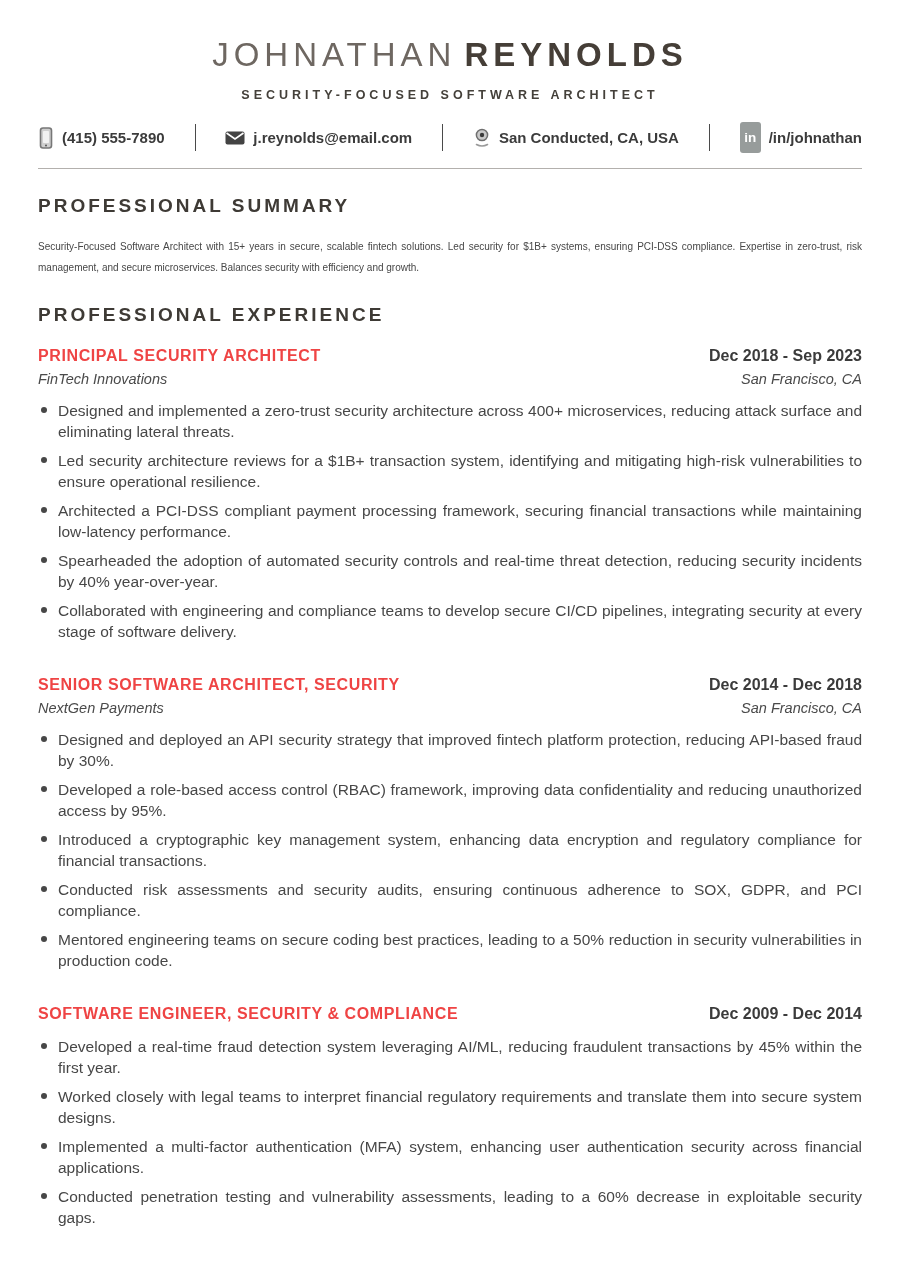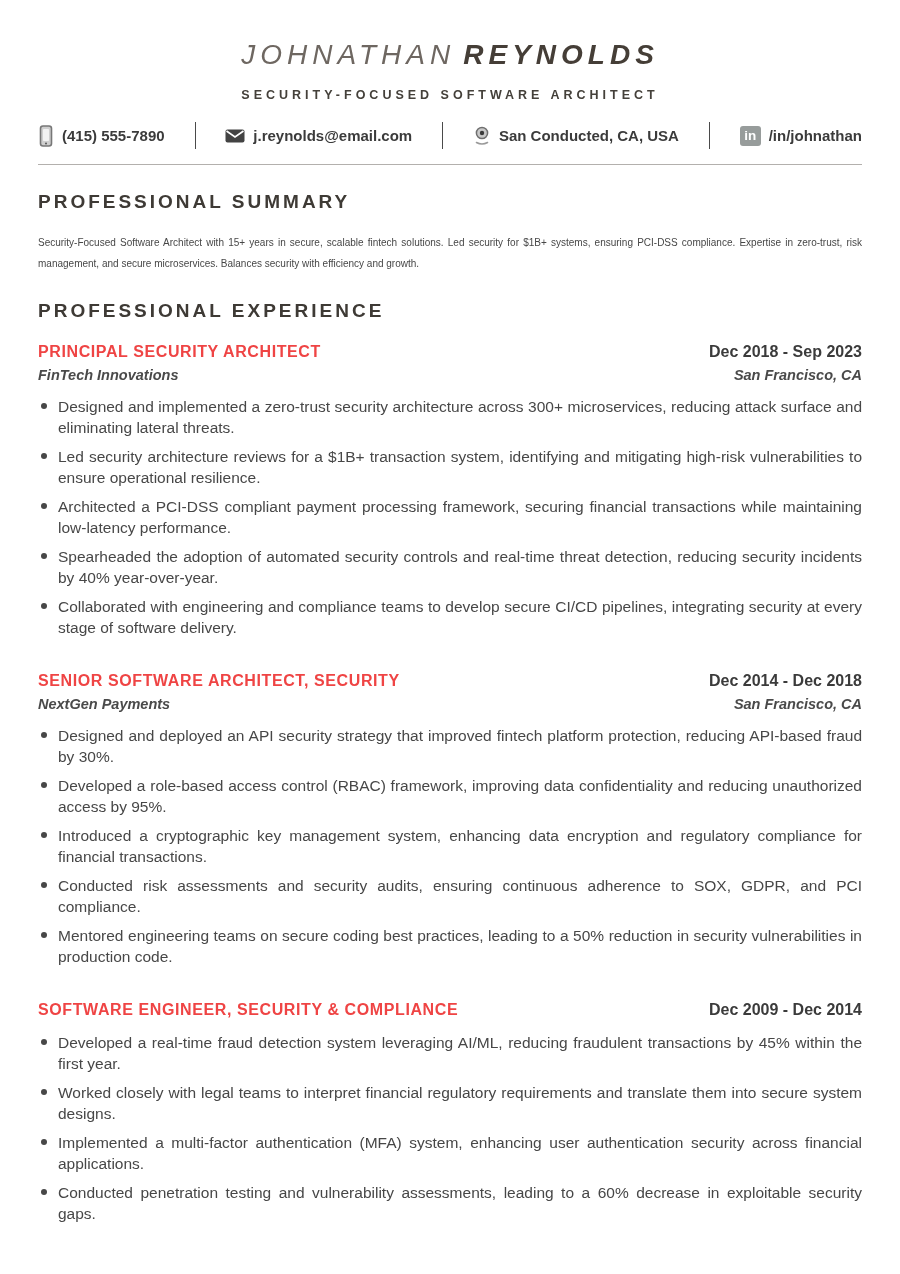--- a/index.html
+++ b/index.html
@@ -6,36 +6,36 @@
   html, body { background: #ffffff; }
   body {
     width: 900px; height: 1274px; overflow: hidden;
     font-family: "Liberation Sans", sans-serif;
     color: #454545;
   }
   .page { padding: 34px 38px 0 38px; }
 
   
   .header { text-align: center; }
-  .name { font-size: 28px; letter-spacing: 5px; line-height: 42px; white-space: nowrap; font-style: italic; }
+  .name { font-size: 33px; letter-spacing: 5px; line-height: 42px; white-space: nowrap; }
   .name-first { color: #6e6761; font-weight: 400; margin-right: 8px; }
   .name-last  { color: #453e37; font-weight: 700; }
   .subtitle {
     margin-top: 12px; font-size: 12.5px; font-weight: 700;
     letter-spacing: 4px; color: #44403a;
   }
   .contact-row {
     margin-top: 20px; display: flex; justify-content: center; align-items: center;
     gap: 30px; font-weight: 700; font-size: 15px; color: #3b3b3b; white-space: nowrap;
   }
   .contact-item { display: flex; align-items: center; gap: 8px; }
   .contact-sep { width: 2px; height: 27px; background: #4a4a4a; }
   .icn { display: inline-flex; align-items: center; justify-content: center; }
   .li-badge {
-    width: 21px; height: 20px; background: #979c9b; border-radius: 3px;
+    width: 21px; height: 31px; background: #979c9b; border-radius: 3px;
     color: #ffffff; font-weight: 700; font-size: 13.5px;
     display: inline-flex; align-items: center; justify-content: center;
   }
   .rule { border: none; border-top: 1.5px solid #b3b0ad; margin-top: 15px; }
 
   
   .section-heading {
     font-size: 19px; font-weight: 700; letter-spacing: 3px;
     color: #3e3a35; margin-top: 26px;
   }
@@ -46,21 +46,21 @@
   .experience-heading { margin-top: 26px; }
 
   
   .job { margin-top: 21px; }
   .job + .job { margin-top: 34px; }
   .job-head { display: flex; justify-content: space-between; align-items: baseline; }
   .job-title { font-size: 16px; font-weight: 700; letter-spacing: 0.6px; color: #ef4444; }
   .job-dates { font-size: 16px; font-weight: 700; color: #3b3b3b; white-space: nowrap; }
   .job-sub {
     display: flex; justify-content: space-between; margin-top: 6px;
-    font-style: italic; font-weight: 700; font-size: 14.5px; color: #4a4a4a;
+    font-style: italic; font-weight: 400; font-size: 14.5px; color: #4a4a4a;
   }
   .bullets { list-style: none; margin-top: 13px; }
   .bullets li {
     position: relative; padding-left: 20px; margin-bottom: 8px;
     font-size: 15.5px; line-height: 21px; text-align: justify; color: #474747;
   }
   .bullets li::before {
     content: ""; position: absolute; left: 3px; top: 7px;
     width: 6px; height: 6px; border-radius: 50%; background: #474747;
   }
@@ -137,21 +137,21 @@
     <div class="job">
       <div class="job-head">
         <span class="job-title">PRINCIPAL SECURITY ARCHITECT</span>
         <span class="job-dates">Dec 2018 - Sep 2023</span>
       </div>
       <div class="job-sub">
         <span>FinTech Innovations</span>
         <span>San Francisco, CA</span>
       </div>
       <ul class="bullets">
-        <li>Designed and implemented a zero-trust security architecture across 300+ microservices, reducing attack surface and eliminating lateral threats.</li>
+        <li>Designed and implemented a zero-trust security architecture across 400+ microservices, reducing attack surface and eliminating lateral threats.</li>
         <li>Led security architecture reviews for a $1B+ transaction system, identifying and mitigating high-risk vulnerabilities to ensure operational resilience.</li>
         <li>Architected a PCI-DSS compliant payment processing framework, securing financial transactions while maintaining low-latency performance.</li>
         <li>Spearheaded the adoption of automated security controls and real-time threat detection, reducing security incidents by 40% year-over-year.</li>
         <li>Collaborated with engineering and compliance teams to develop secure CI/CD pipelines, integrating security at every stage of software delivery.</li>
       </ul>
     </div>
 
     <div class="job">
       <div class="job-head">
         <span class="job-title">SENIOR SOFTWARE ARCHITECT, SECURITY</span>

